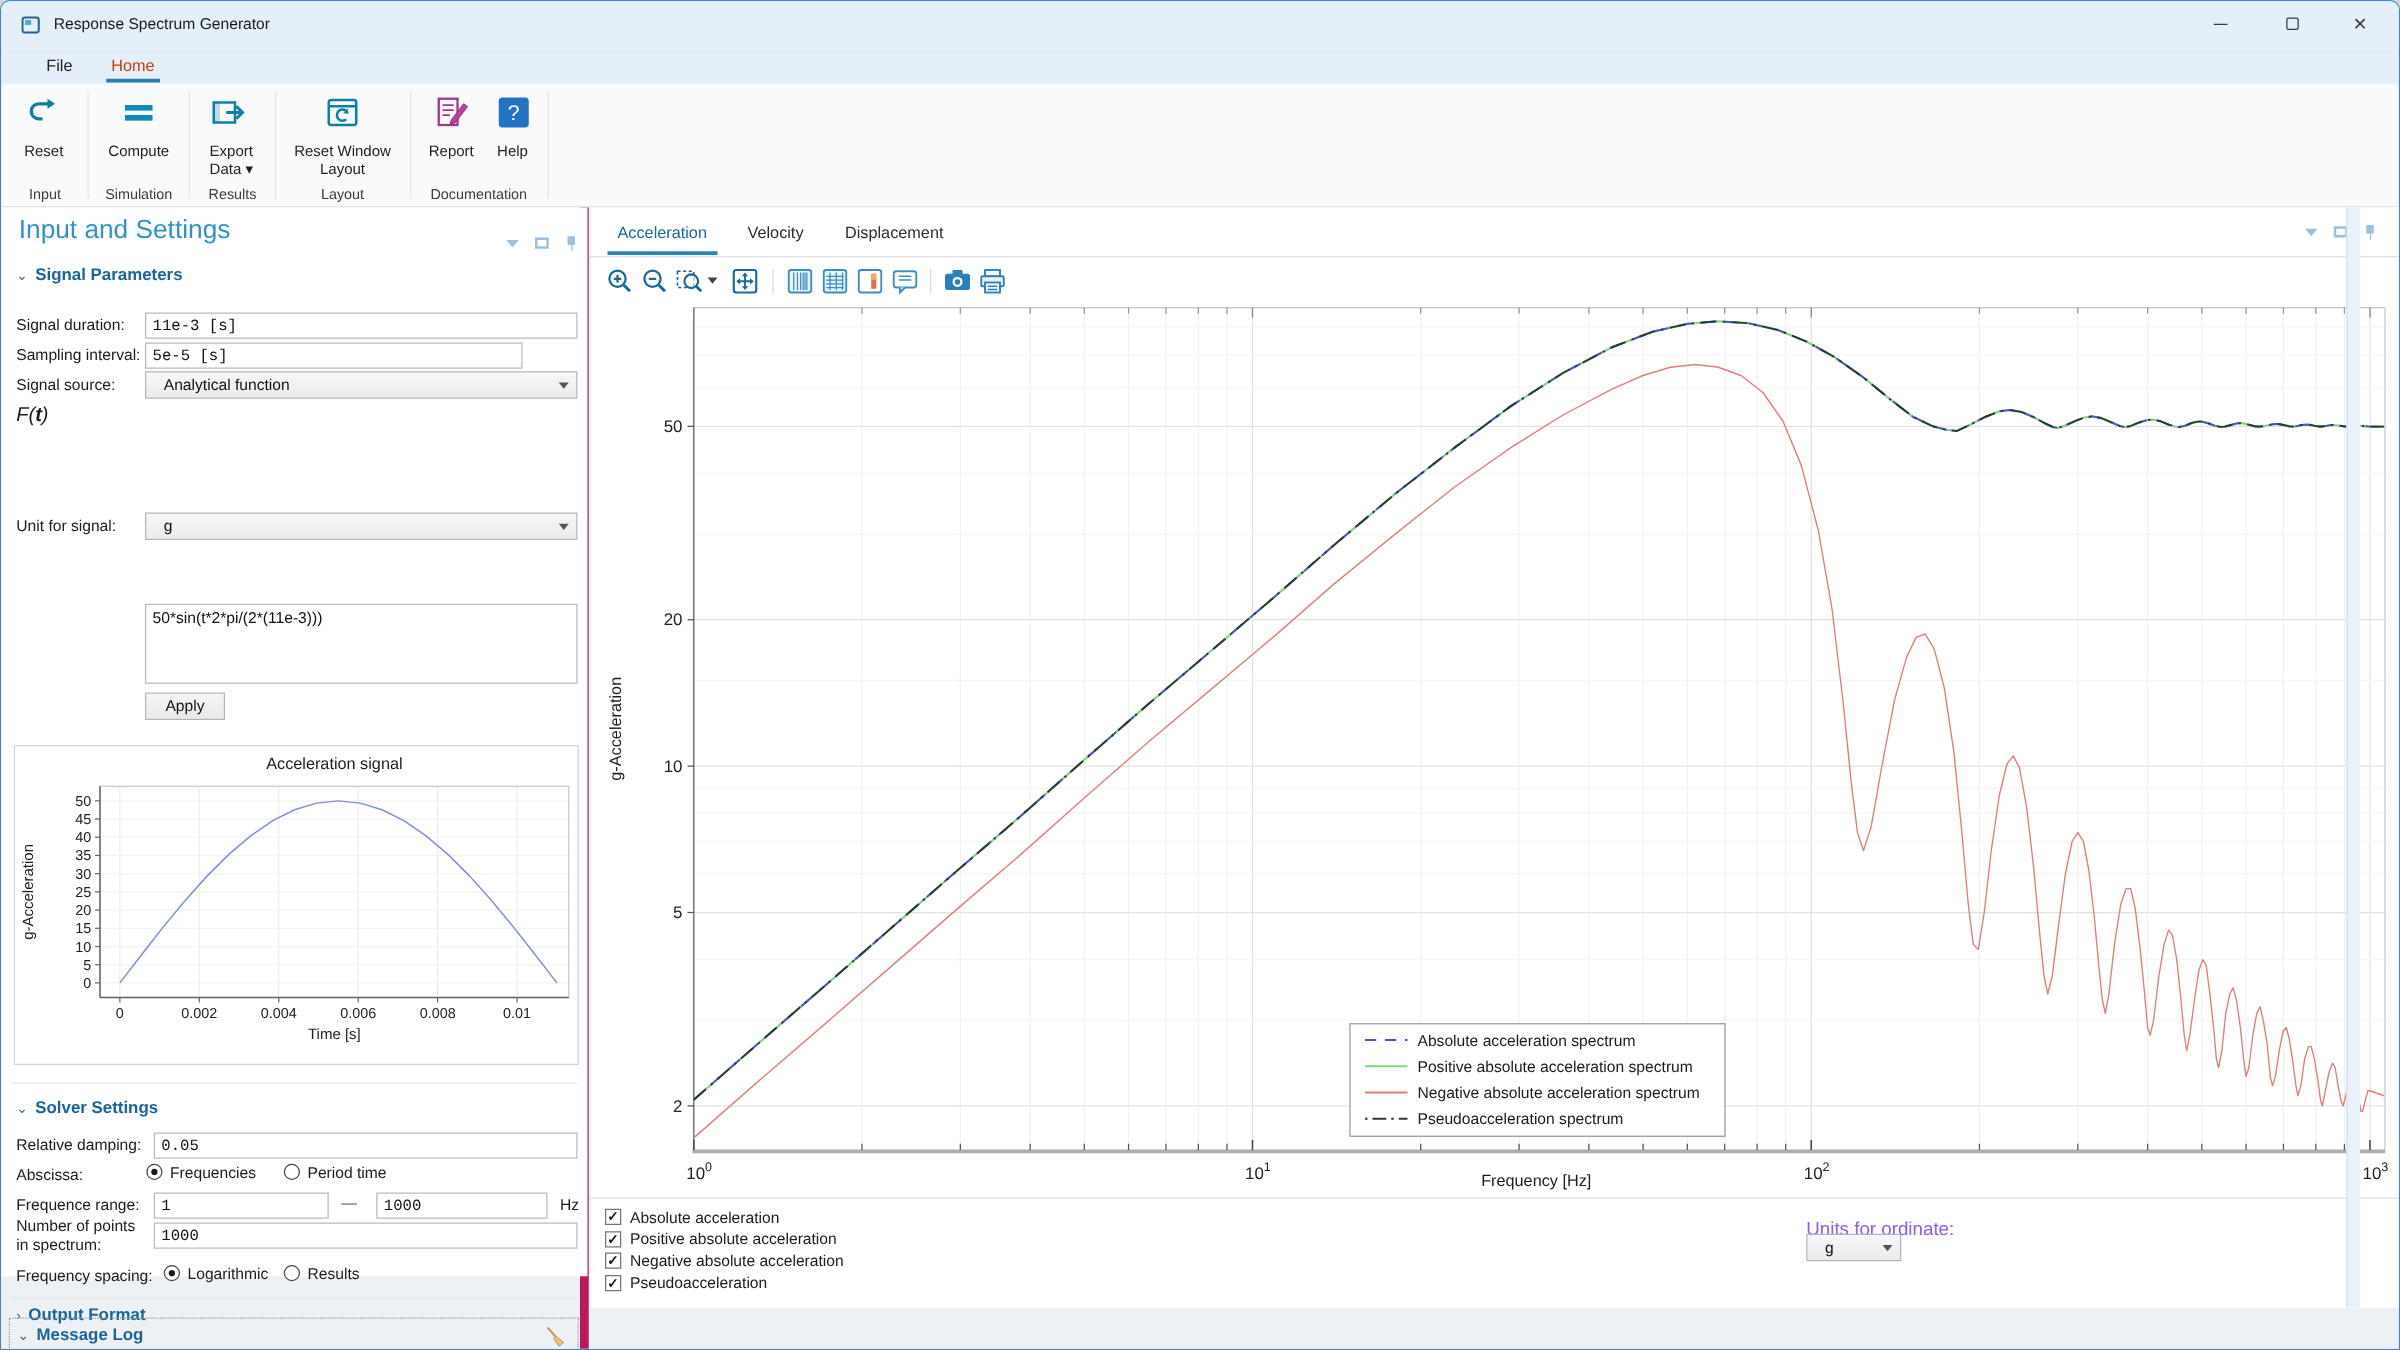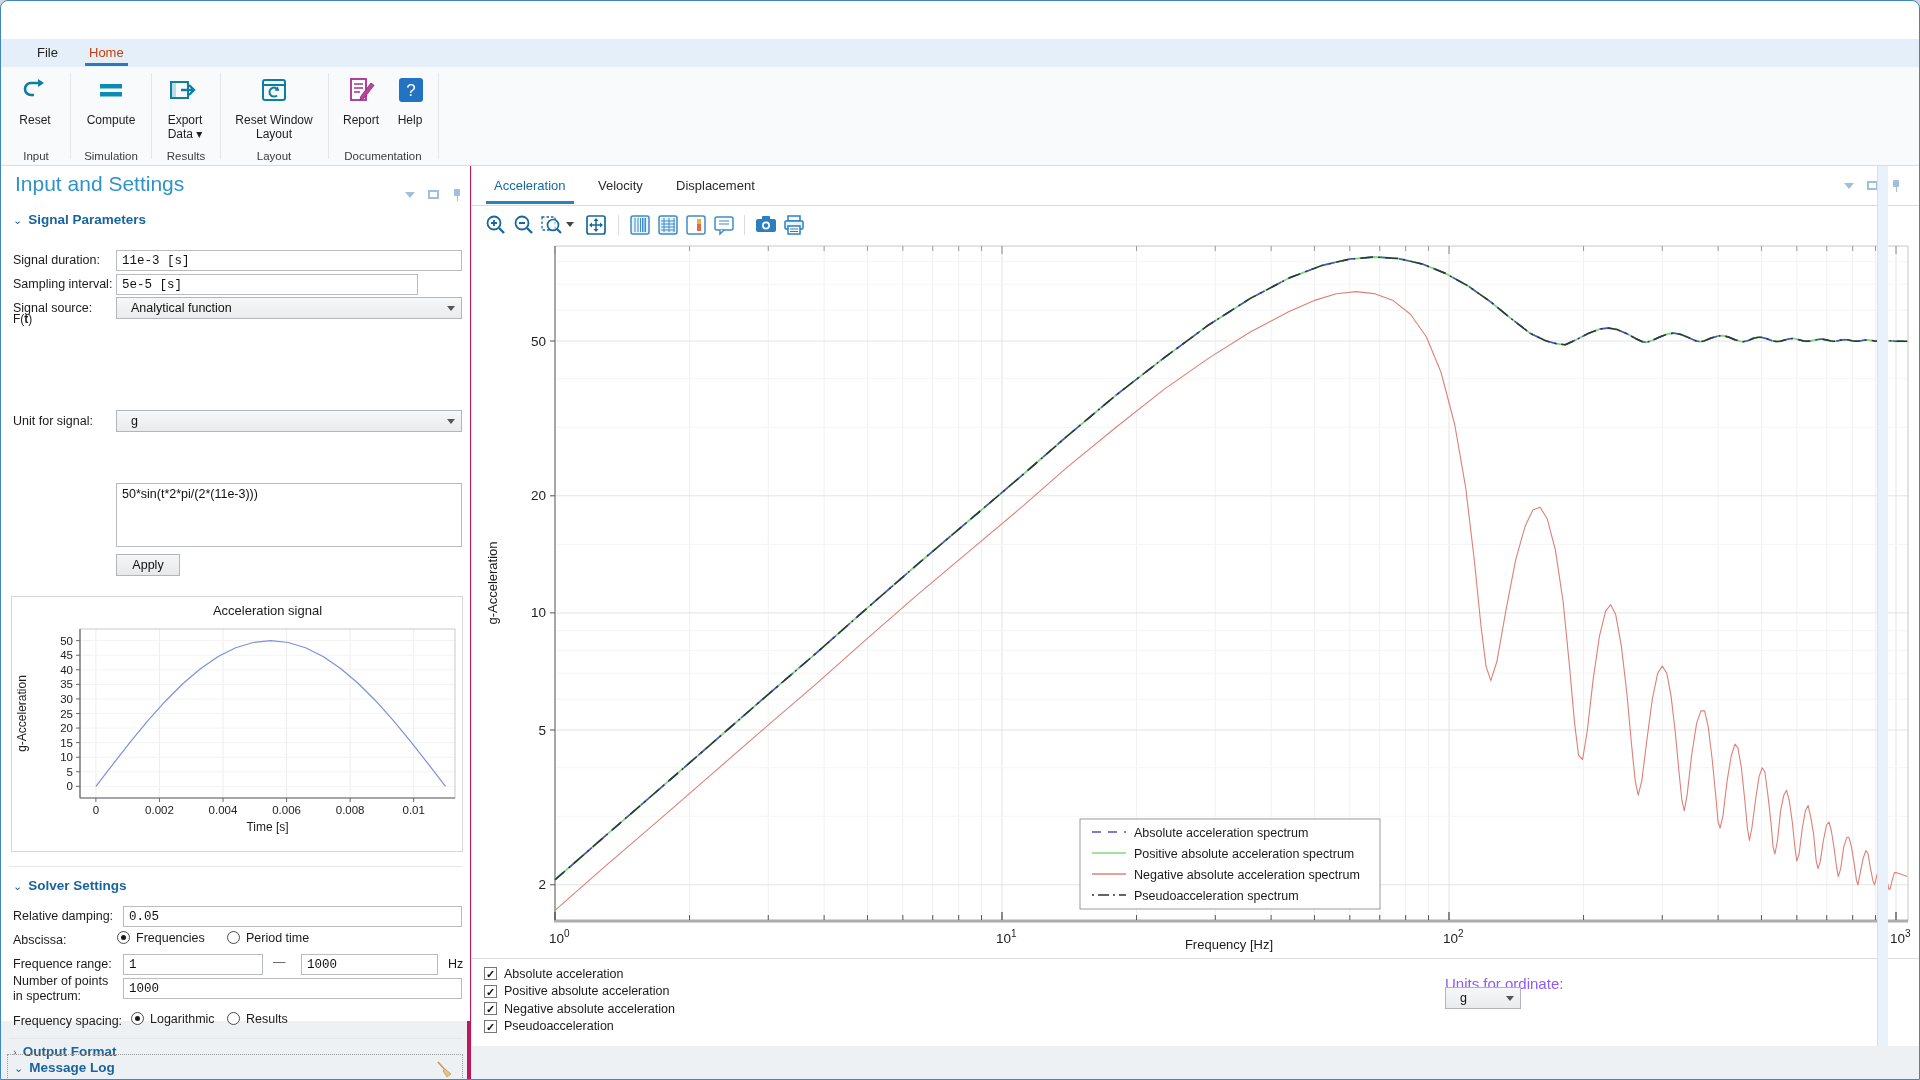--- a/index.html
+++ b/index.html
@@ -26,21 +26,21 @@
   
   #ribbon { position:absolute; left:0; top:66px; width:100%; height:99px; background:#f8fafb; border-bottom:1px solid #d8dde2; }
   .rsep { position:absolute; top:6px; bottom:6px; width:1px; background:#e2e6ea; }
   .rbtn { position:absolute; top:5px; width:86px; text-align:center; }
   .rbtn .ric { height:32px; margin-top:3px; }
   .rbtn .rlb { font-size:12px; color:#1e1e1e; line-height:14px; margin-top:2px; white-space:pre-line; }
   .rgl { position:absolute; bottom:3px; font-size:11.5px; color:#3c3c3c; text-align:center; width:110px; }
 
   
   #main { position:absolute; left:0; top:165px; width:100%; height:915px; background:#eef1f4; }
-  #left-panel { position:absolute; left:0; top:0; width:470px; height:915px; border-right:4px solid #be185d;padding-left:24px; }
+  #left-panel { position:absolute; left:0; top:0; width:470px; height:915px; border-right:7px solid #be185d;padding-left:24px; }
   #left-card { position:absolute; left:0; top:0; width:469px; height:855px; background:#ffffff; }
   #right-panel { position:absolute; left:471px; top:0; width:1416px; height:915px; }
   #right-card { position:absolute; left:0; top:0; width:1449px; height:880px; background:#ffffff; }
   #right-strip { position:absolute; right:0; top:0; width:11px; height:880px; background:#e9f2fb; border-left:1px solid #d2e2f0; }
 
   
   #lp-title { position:absolute; left:14px; top:6px; font-size:21px; color:#2e93c8; }
   .panel-icons { position:absolute; top:22px; display:flex; gap:10px; }
   #lp-icons { left:404px; }
   .pic { width:13px; height:13px; position:relative; }
@@ -96,20 +96,30 @@
   #units-label { position:absolute; left:973px; top:16px; font-size:15px; color:#8b5cf6; }
   #units-dd { left:973px; top:28px; width:76px; }
 
   svg text { font-family:"Liberation Sans",sans-serif; }
 </style>
 </head>
 <body>
 
 <div id="window">
 
+  <div id="titlebar">
+    <svg id="app-icon" width="16" height="16">
+      <rect x="1" y="2" width="13" height="12" rx="2" fill="none" stroke="#2a5f94" stroke-width="1.6"></rect>
+      <rect x="3" y="4" width="5" height="4" fill="#5aa7d6"></rect>
+    </svg>
+    <span id="window-title">Response Spectrum Generator</span>
+    <div class="wc" id="btn-min"><span></span></div>
+    <div class="wc" id="btn-max"><span></span></div>
+    <div class="wc" id="btn-close"><span>✕</span></div>
+  </div>
 
   <div id="menubar">
     <span class="menu-item" id="menu-file">File</span>
     <span class="menu-item" id="menu-home">Home</span>
   </div>
 
   <div id="ribbon">
     <div class="rsep" style="left:69px"></div>
     <div class="rsep" style="left:150px"></div>
     <div class="rsep" style="left:219px"></div>
@@ -196,21 +206,21 @@
 
         <div class="flabel" style="top:111px">Sampling interval:</div>
         <input class="tinput" style="left: 115px; top: 108px; width: 302px;" value="5e-5 [s]">
 
         <div class="flabel" style="top:135px">Signal source:</div>
         <div class="dropdown" style="left:115px; top:131px; width:346px;">
           <span class="dtext">Analytical function</span>
           <span class="dcaret"></span>
         </div>
 
-        <div class="flabel" style="top:146px; font-size:12px;">F(<b>t</b>)</div>
+        <div class="flabel" style="top:158px; font-size:16px;font-style:italic;">F(<b>t</b>)</div>
         <textarea id="ft-area" style="">50*sin(t*2*pi/(2*(11e-3)))</textarea>
 
         <div id="apply-btn">Apply</div>
 
         <div class="flabel" style="top:248px">Unit for signal:</div>
         <div class="dropdown" style="left:115px; top:244px; width:346px;">
           <span class="dtext">g</span>
           <span class="dcaret"></span>
         </div>
 

